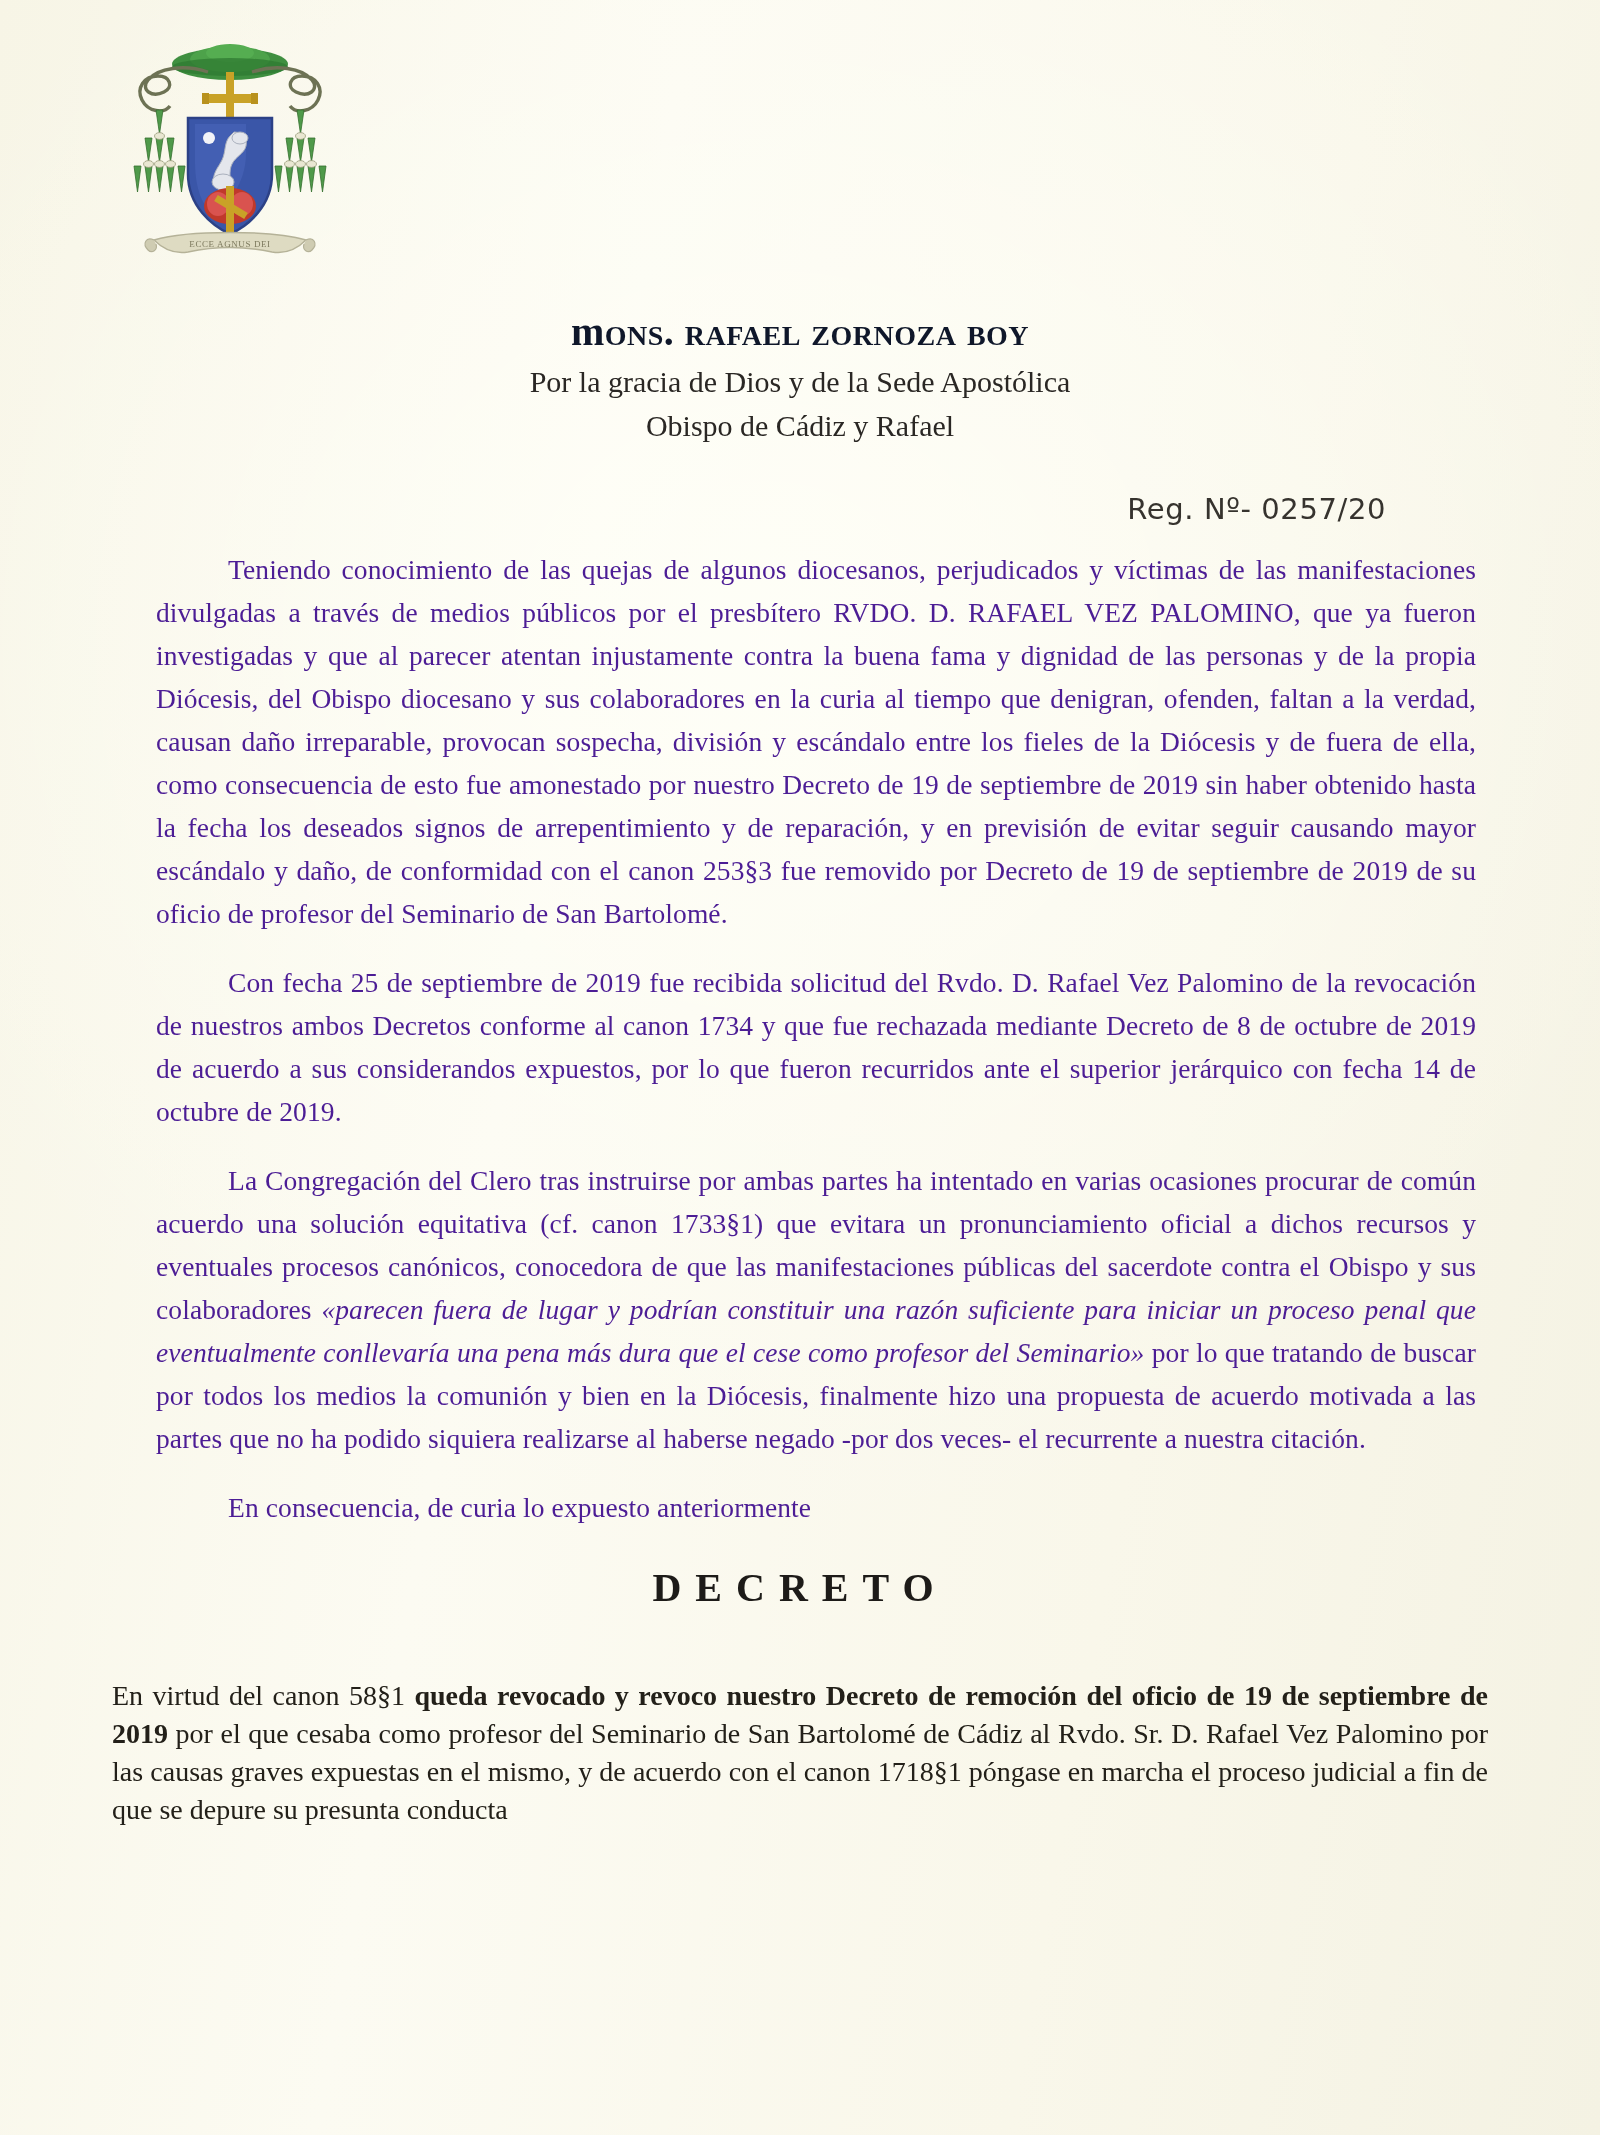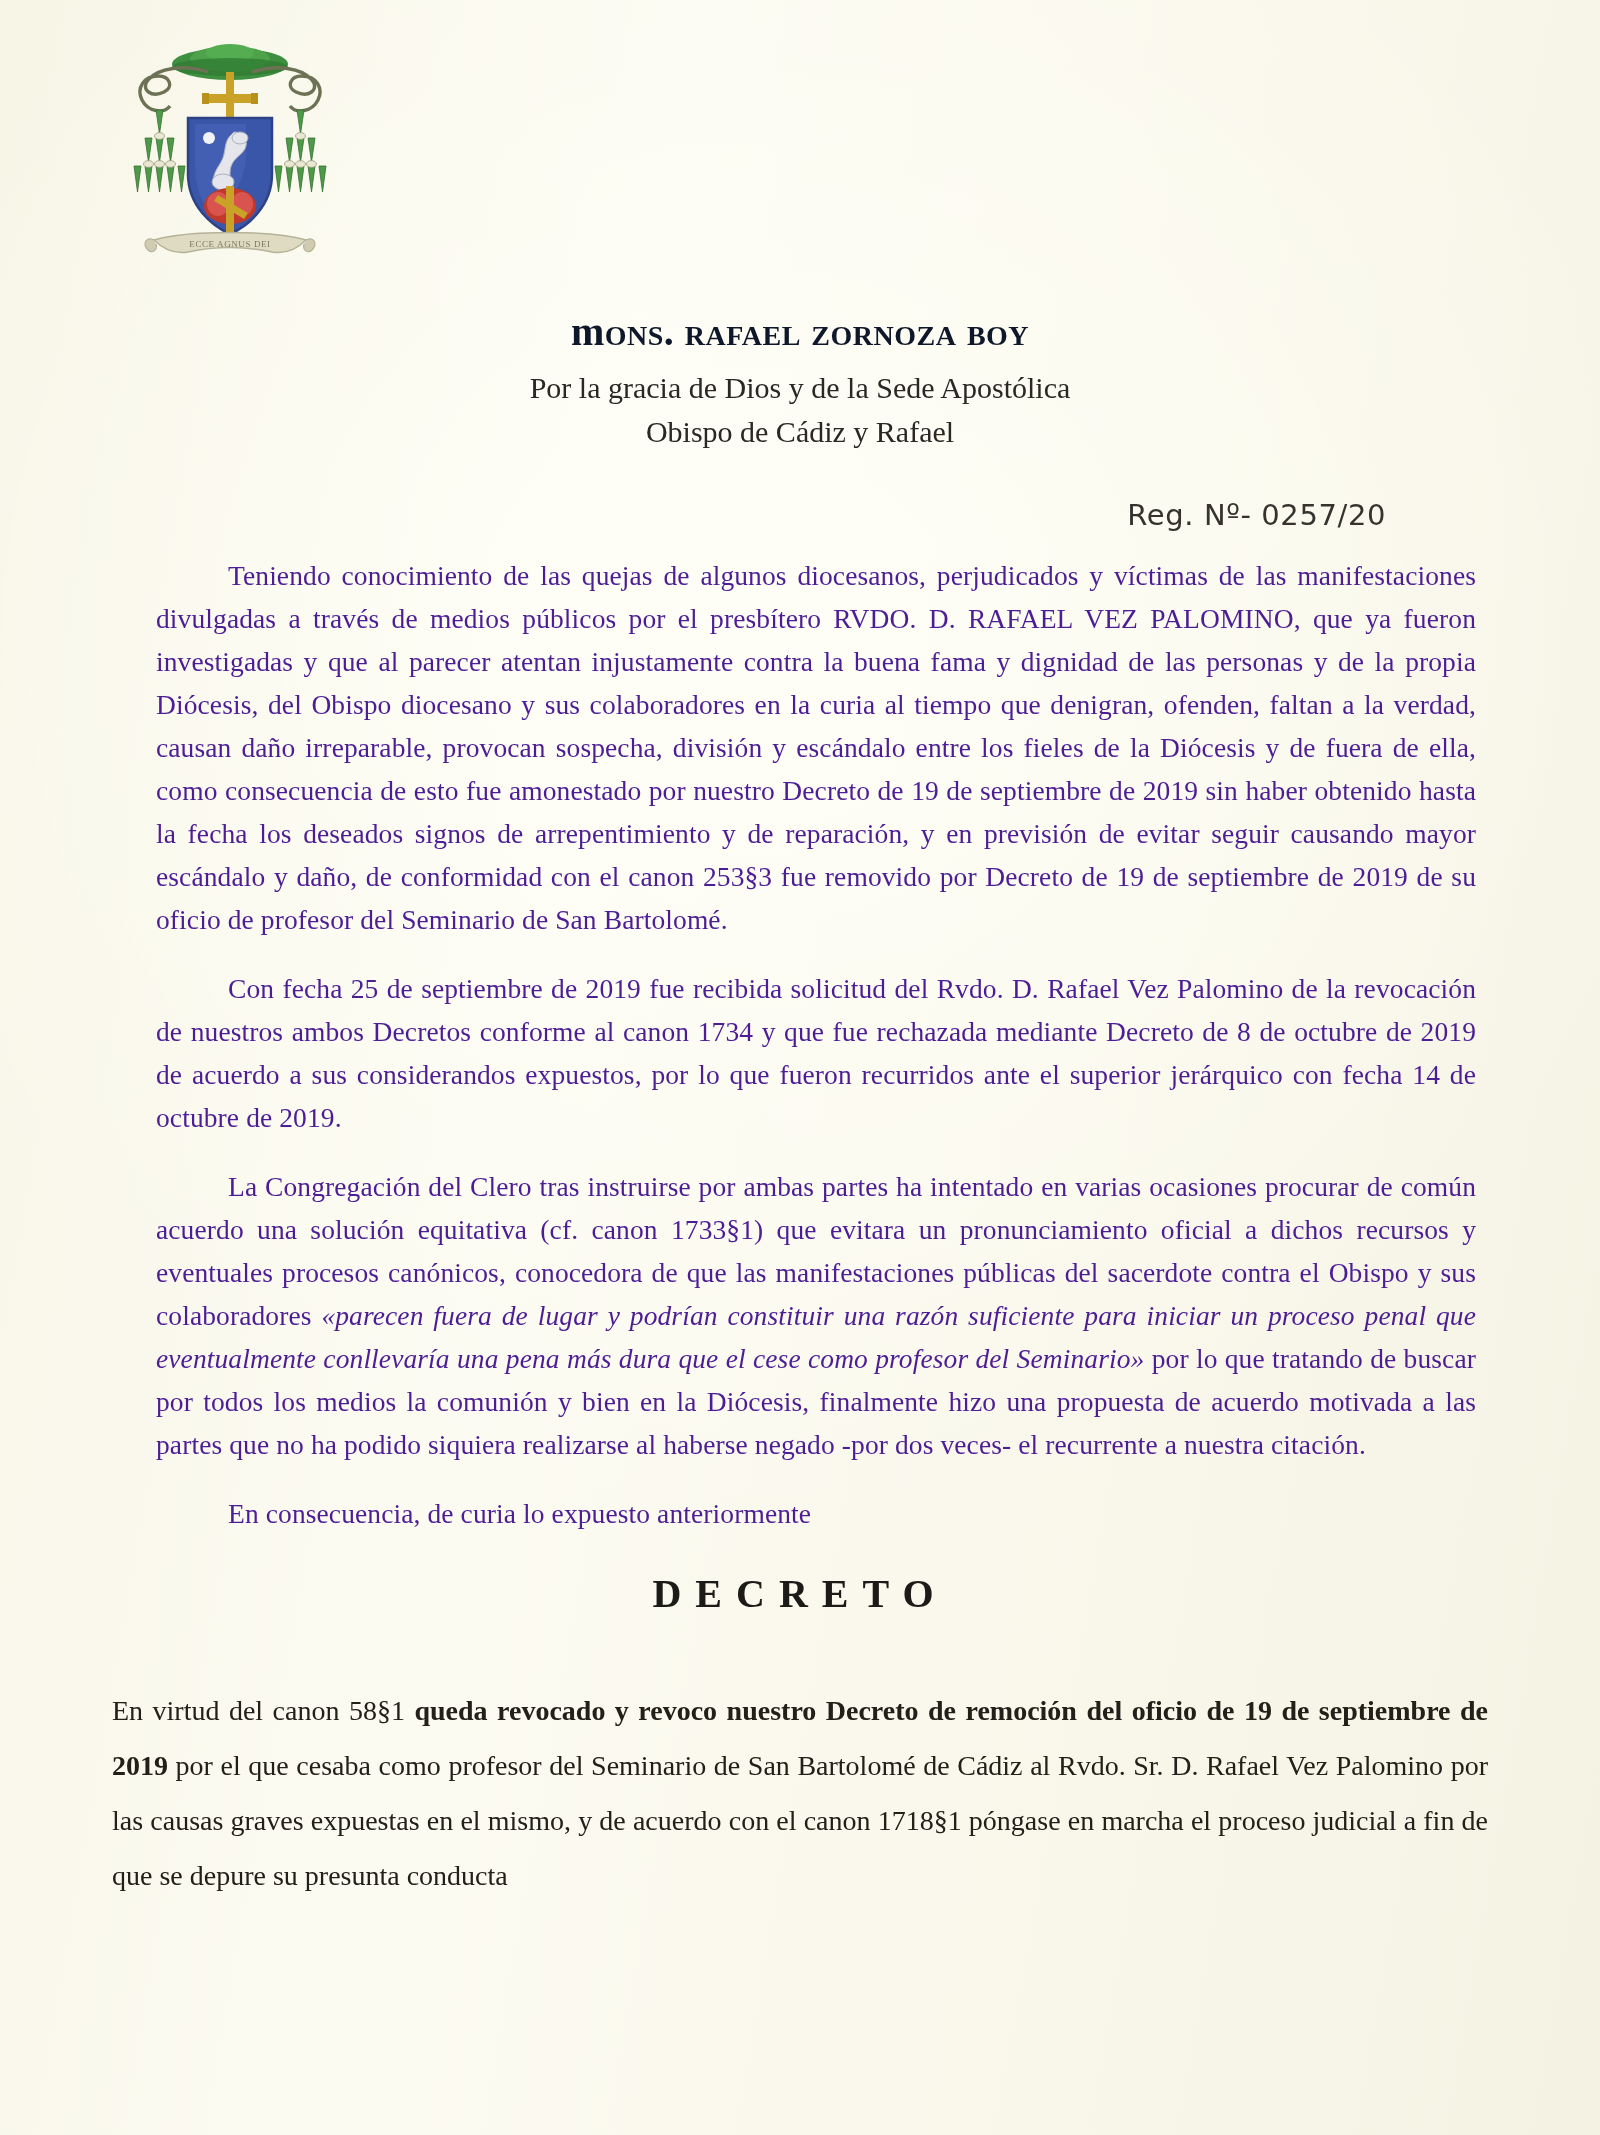--- a/index.html
+++ b/index.html
@@ -57,21 +57,21 @@
     font-variant: small-caps;
     text-transform: lowercase;
     color: #0f172a;
     line-height: 1.12;
   }
   .lh-name::first-letter { font-variant: normal; }
   .lh-line {
     font-size: 30px;
     line-height: 1.42;
     color: #2a2724;
-    margin-top: 12px;
+    margin-top: 6px;
   }
   .lh-line.second { margin-top: 2px; }
 
   
   .reg-row {
     margin-top: 44px;
     display: flex;
     justify-content: flex-end;
     padding-right: 118px;
   }
@@ -109,21 +109,21 @@
   }
 
   
   .dispositive {
     margin-top: 66px;
     padding: 0 16px 0 16px;
   }
   .dispositive p {
     margin: 0;
     font-size: 28px;
-    line-height: 55px;
+    line-height: 38px;
     text-align: justify;
     color: #232019;
   }
   .dispositive strong { font-weight: 700; }
 </style>
 </head>
 <body>
 
 <div class="paper-tint"></div>
 

